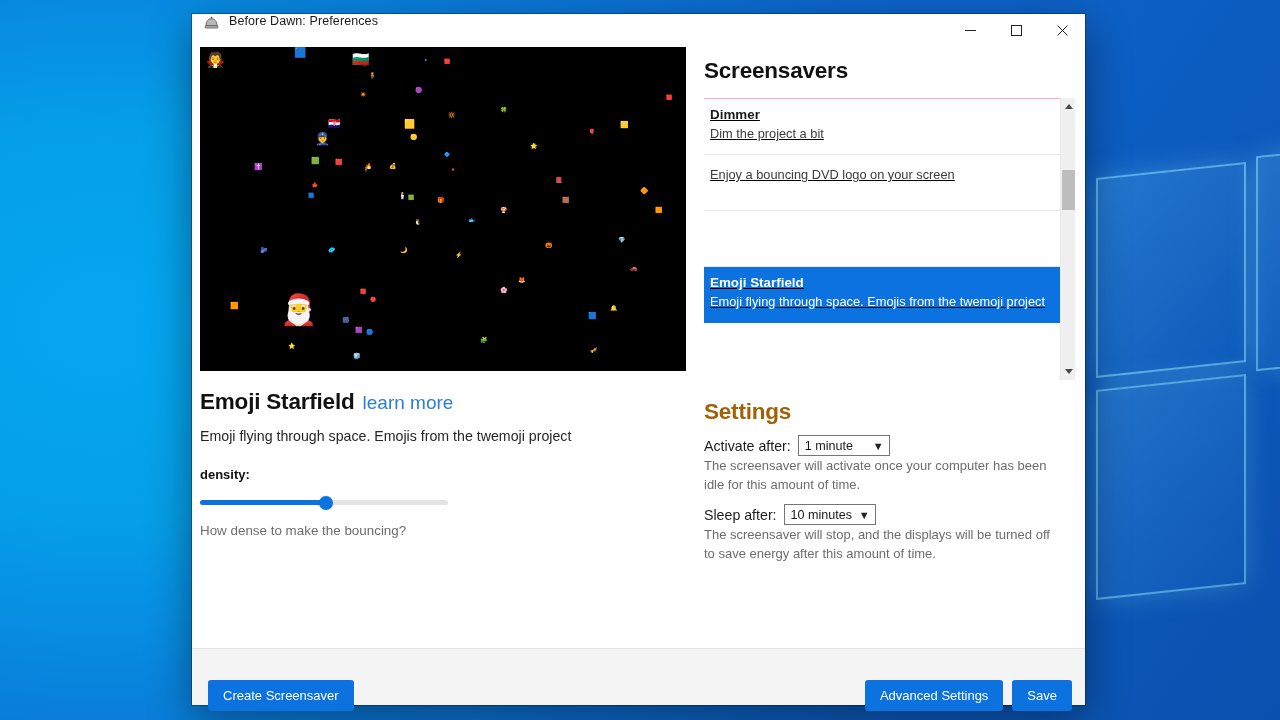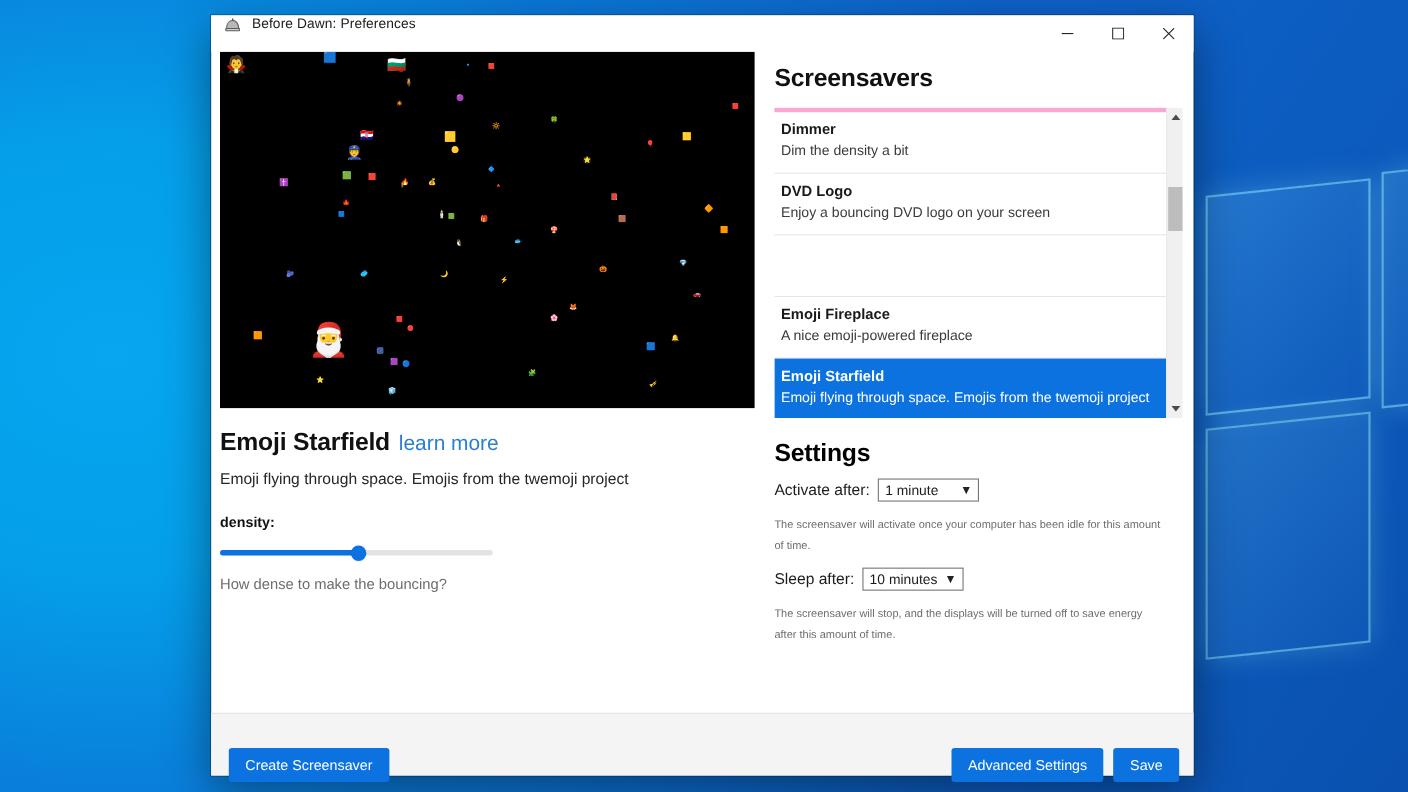--- a/index.html
+++ b/index.html
@@ -92,21 +92,22 @@
   #density-help { margin-top:11px; font-size:13.4px; color:#6d6d6d; }
 
   
   #ss-heading { font-size:22.5px; font-weight:600; color:#111; margin:11px 0 0 4px; letter-spacing:-0.2px; }
   #list-region {
     margin:14px 0 0 4px; width:371px; height:282px; position:relative;
     display:flex;
   }
   #ss-list {
     width:356px; height:282px; overflow:hidden; position:relative;
-    border-top:4px solid #f9a8d4;
+    border-top:1px solid #f9a8d4;
+    text-decoration:underline;
   }
   .ss-item {
     height:56px; padding:8px 8px 0 6px; border-bottom:1px solid #e6e6e6;
     cursor:pointer;
   }
   .ss-item .nm { font-size:13.4px; font-weight:bold; color:#1a1a1a; }
   .ss-item .ds { font-size:12.8px; color:#3a3a3a; margin-top:4px; }
   .ss-item.selected { background:#0b72e0; border-bottom-color:#0b72e0; }
   .ss-item.selected .nm, .ss-item.selected .ds { color:#fff; }
 
@@ -123,36 +124,36 @@
   #sb-thumb {
     position:absolute; left:1px; width:13px; top:72px; height:40px;
     background:#bdbdbd; cursor:pointer;
   }
   .tri { width:0; height:0; }
   .tri-up { border-left:4px solid transparent; border-right:4px solid transparent; border-bottom:5px solid #4a4a4a; }
   .tri-dn { border-left:4px solid transparent; border-right:4px solid transparent; border-top:5px solid #4a4a4a; }
 
   
   #settings { margin:19px 0 0 4px; width:360px; }
-  #settings-heading { font-size:22.5px; font-weight:600; color:#000000; letter-spacing:-0.2px; }
+  #settings-heading { font-size:22.5px; font-weight:600; color:#a16207; letter-spacing:-0.2px; }
   .setting-row { display:flex; align-items:center; gap:7px; margin-top:10px; }
   .setting-row .lbl { font-size:14.2px; color:#1c1c1c; }
   .sel {
     appearance:none; -webkit-appearance:none;
     border:1px solid #767676; background:#fff; color:#1a1a1a;
     font-family:"Liberation Sans", sans-serif; font-size:12.6px;
     padding:2px 22px 2px 6px; height:21px; border-radius:0; cursor:pointer;
     position:relative;
   }
   .sel-wrap { position:relative; display:inline-block; }
   .sel-wrap .chev {
     position:absolute; right:6px; top:50%; transform:translateY(-50%);
     pointer-events:none; font-size:11px; color:#222; font-weight:bold;
   }
-  .help { margin-top:12px; font-size:10px; color:#6d6d6d; line-height:19px; width:356px; }
+  .help { font-size:13px; color:#6d6d6d; line-height:19px; width:356px; }
 
   
   #footer {
     flex:0 0 57px; height:57px; background:#f4f4f4; border-top:1px solid #e3e3e3;
     display:flex; align-items:center; padding:0 13px 0 16px;
   }
   .btn {
     background:#0b72e0; color:#fff; border:none; cursor:pointer;
     font-family:"Liberation Sans", sans-serif; font-size:13px;
     padding:9px 15px; border-radius:3px; line-height:1;margin-top:36px;
@@ -283,31 +284,26 @@
       </div>
     </div>
 
     <div id="right-col">
       <div id="ss-heading">Screensavers</div>
 
       <div id="list-region">
         <div id="ss-list">
             <div class="ss-item">
               <div class="nm">Dimmer</div>
-              <div class="ds">Dim the density a bit</div>
+              <div class="ds">Dim the project a bit</div>
             </div>
             <div class="ss-item">
-              <div class="nm">DVD Logo</div>
               <div class="ds">Enjoy a bouncing DVD logo on your screen</div>
             </div>
             <div class="ss-item">
-            </div>
-            <div class="ss-item">
-              <div class="nm">Emoji Fireplace</div>
-              <div class="ds">A nice emoji-powered fireplace</div>
             </div>
             <div class="ss-item selected">
               <div class="nm">Emoji Starfield</div>
               <div class="ds">Emoji flying through space. Emojis from the twemoji project</div>
             </div>
           </div>
         <div id="ss-scroll">
           <div id="sb-up">
             <div class="tri tri-up"></div>
           </div>

